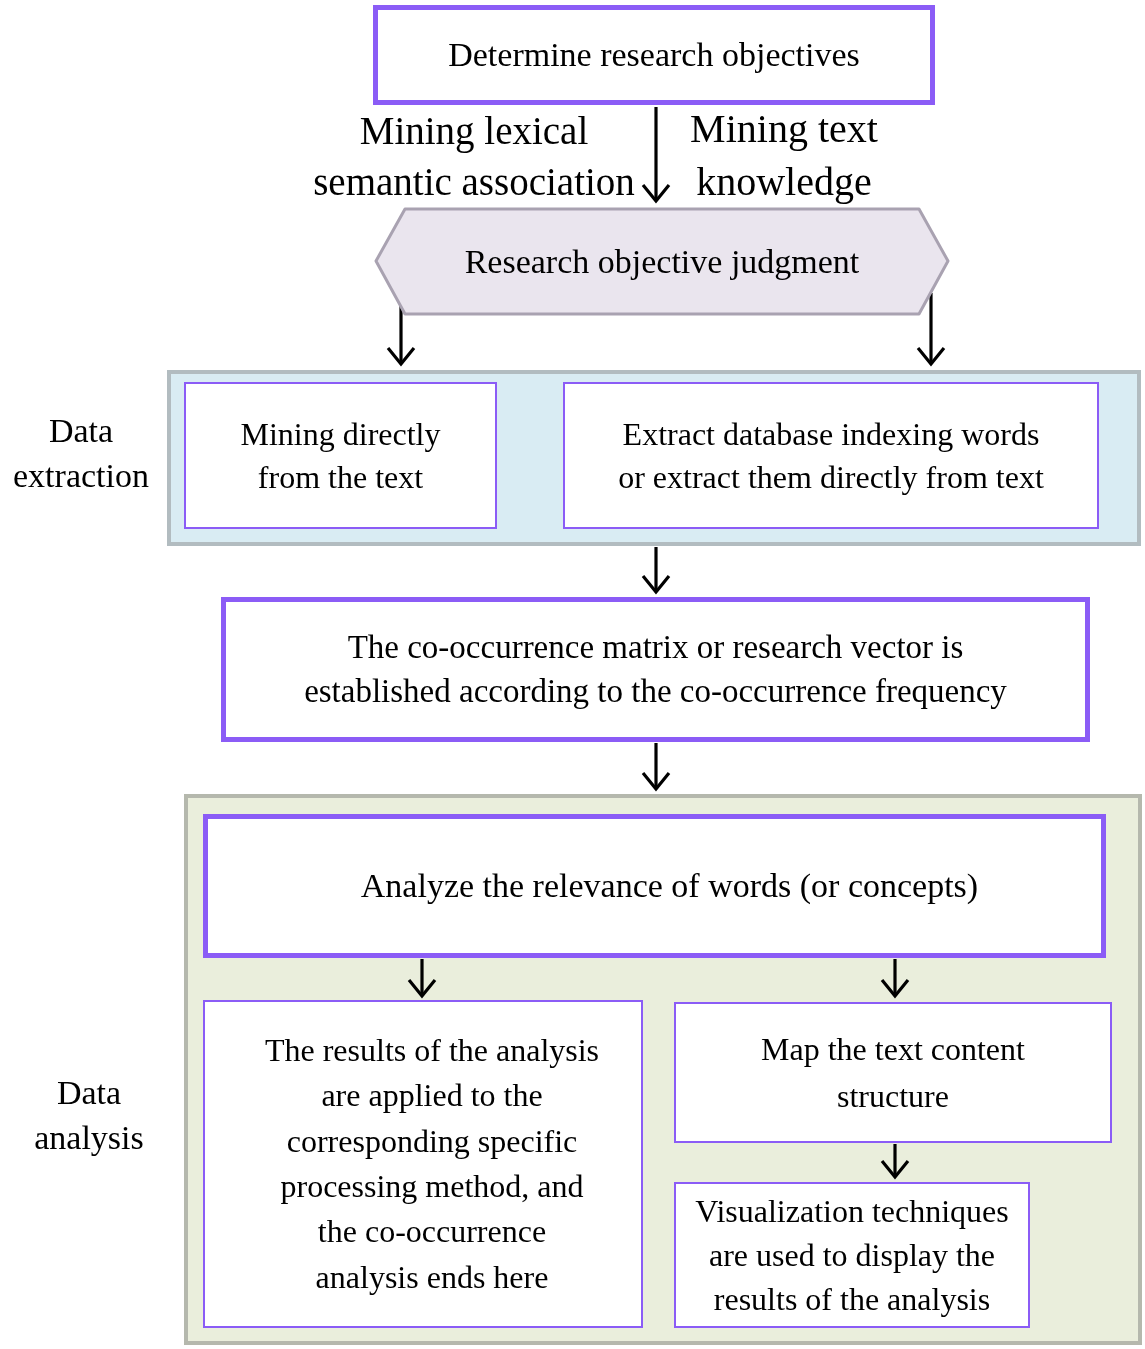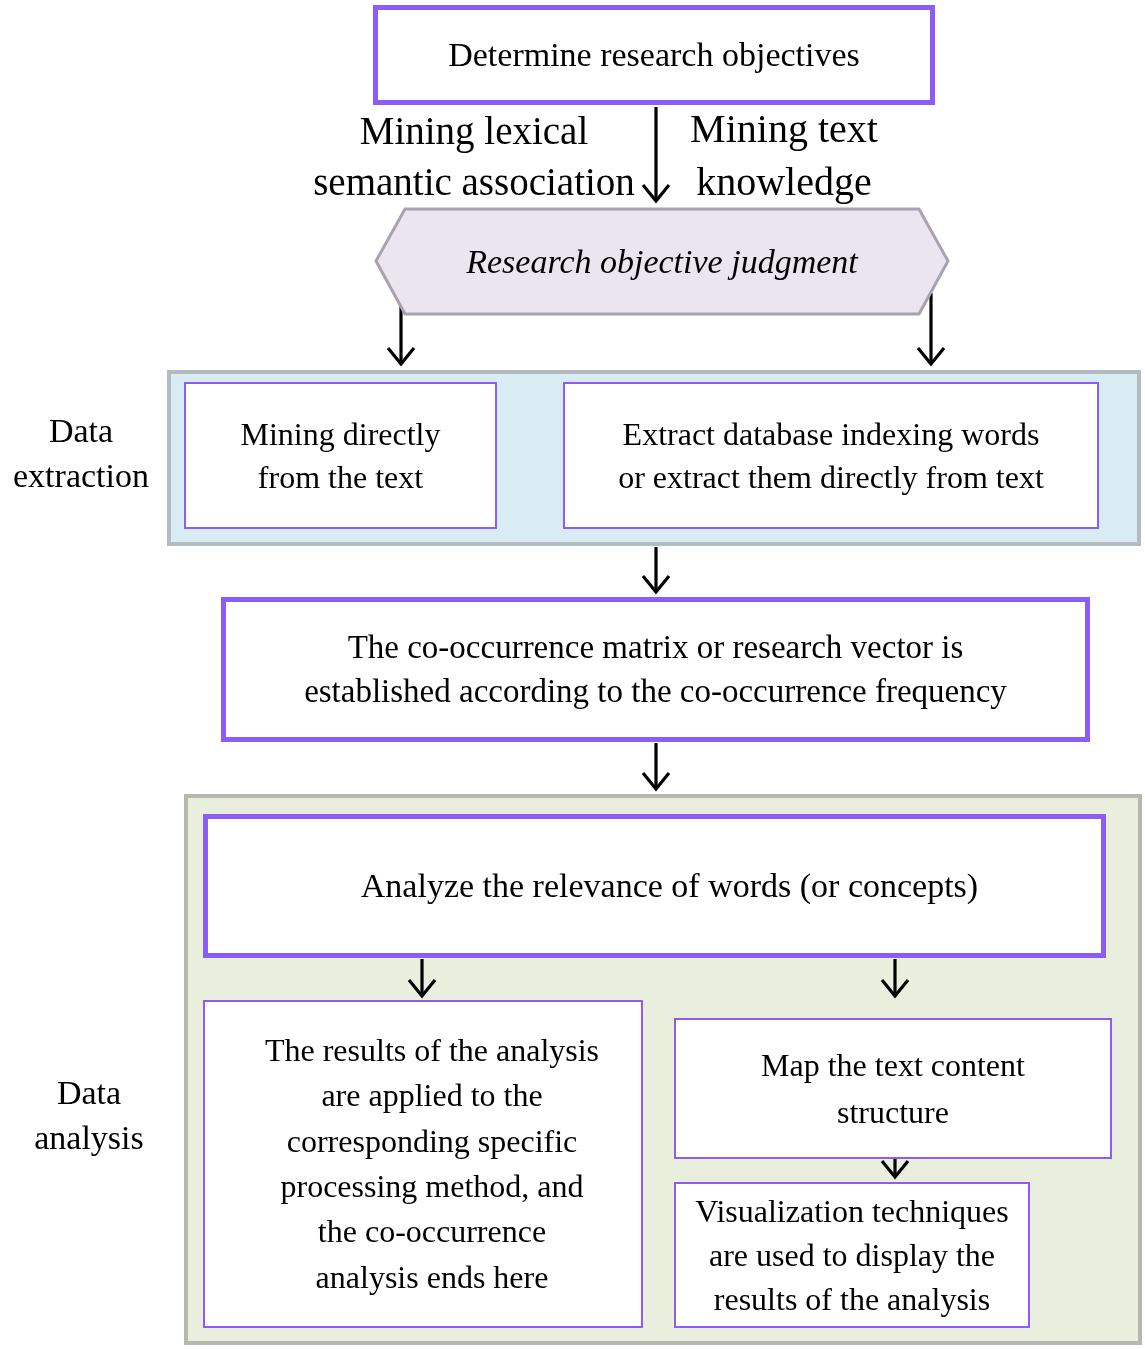--- a/index.html
+++ b/index.html
@@ -60,21 +60,21 @@
     left: 184px; top: 794px; width: 958px; height: 551px;
     background: #eaeedc;
     border-color: #b5b8ad;
   }
   #box-determine   { left: 373px; top: 5px;    width: 562px; height: 100px; font-size: 34px; border-width: 5px; }
   #box-extract-text{ left: 184px; top: 382px;  width: 313px; height: 147px; font-size: 32px; }
   #box-extract-db  { left: 563px; top: 382px;  width: 536px; height: 147px; font-size: 32px; }
   #box-matrix      { left: 221px; top: 597px;  width: 869px; height: 145px; font-size: 33px; border-width: 5px; }
   #box-analyze     { left: 203px; top: 814px;  width: 903px; height: 144px; font-size: 34px; border-width: 5px; padding-left: 30px; }
   #box-results     { left: 203px; top: 1000px; width: 440px; height: 328px; font-size: 32px; line-height: 1.42; padding-left: 18px; }
-  #box-map         { left: 674px; top: 1002px; width: 438px; height: 141px; font-size: 32px; line-height: 1.45; margin-top: 16px; }
+  #box-map         { left: 674px; top: 1002px; width: 438px; height: 141px; font-size: 32px; line-height: 1.45; }
   #box-visual      { left: 674px; top: 1182px; width: 356px; height: 146px; font-size: 32px; line-height: 1.38; }
 
   #label-mining-lexical { left: 298px; top: 110px; width: 352px; height: 92px; font-size: 39px; }
   #label-mining-text    { left: 688px; top: 110px; width: 192px; height: 92px; font-size: 40px; }
   #label-extraction     { left: 0px;   top: 406px; width: 162px; height: 96px; font-size: 34px; }
   #label-analysis       { left: 8px;   top: 1068px; width: 162px; height: 96px; font-size: 34px; }
 
   #hexagon-wrap {
     position: absolute;
     left: 374px; top: 206px;
@@ -83,21 +83,20 @@
   #hexagon-wrap svg { display: block; }
   #hexagon-label {
     position: absolute;
     left: 0; top: 0;
     width: 576px; height: 111px;
     display: flex;
     align-items: center;
     justify-content: center;
     font-size: 34px;
     text-align: center;
-    font-style: italic;
   }
 </style>
 </head>
 <body>
 
 <div class="canvas">
 
   <div class="section" id="section-extraction"></div>
   <div class="section" id="section-analysis"></div>
 

